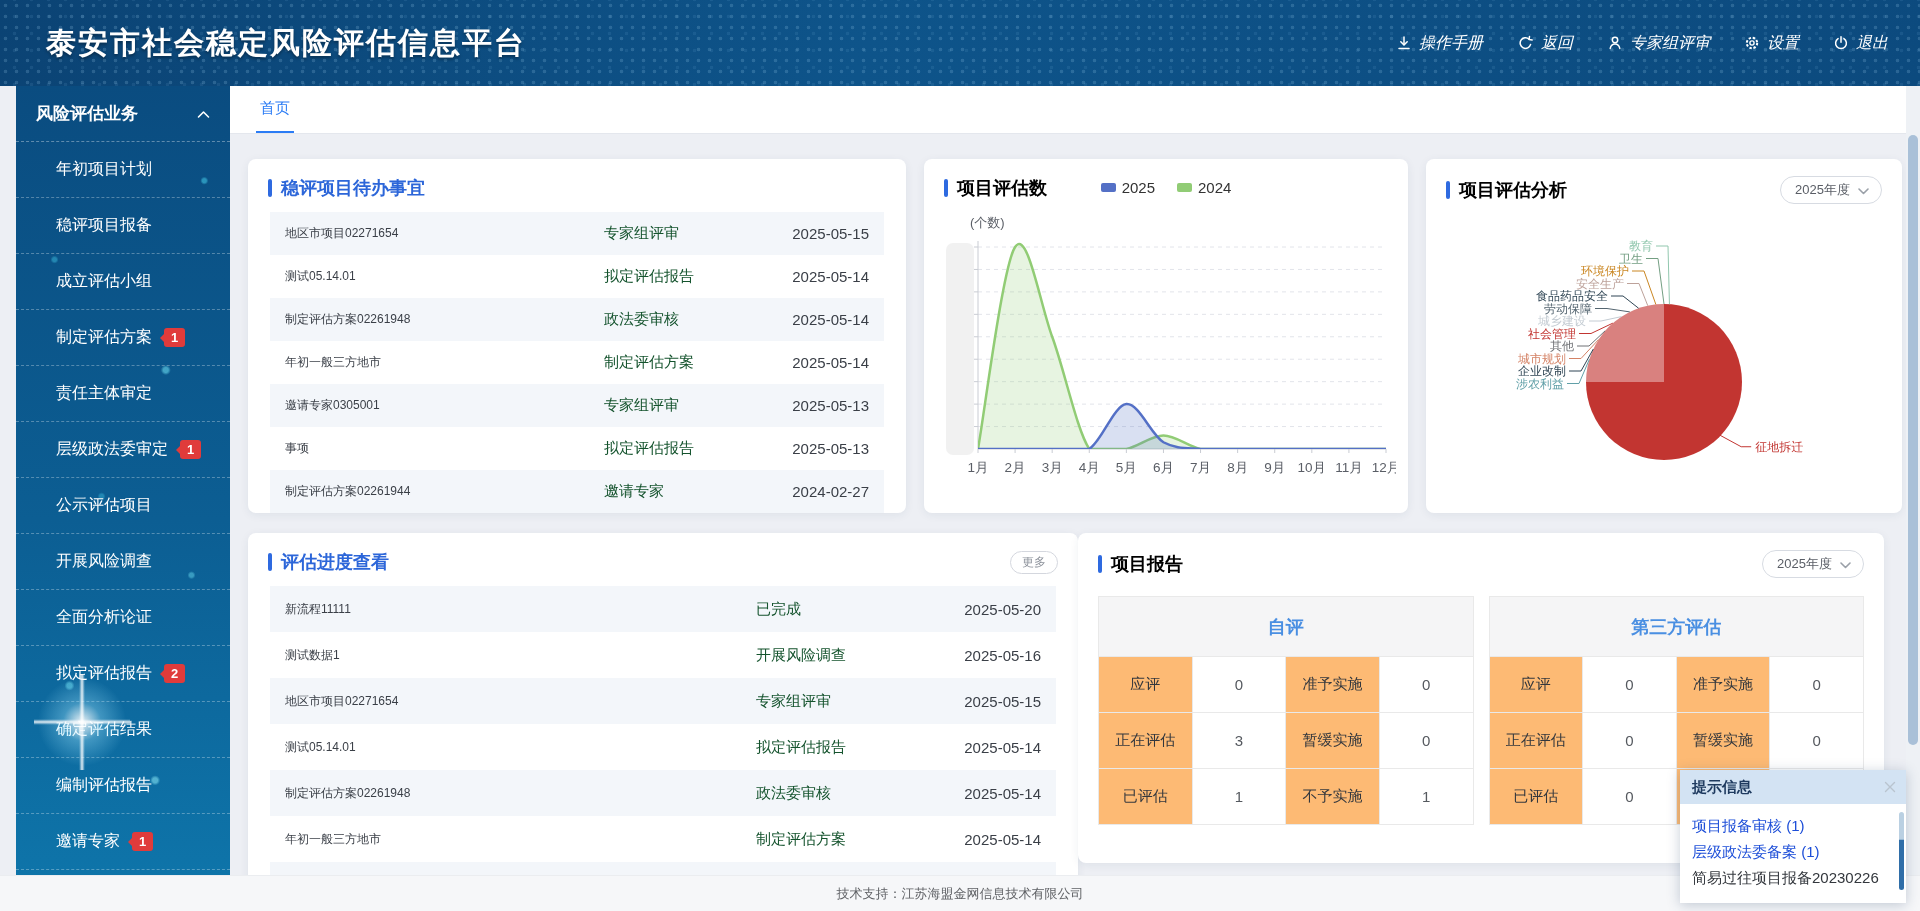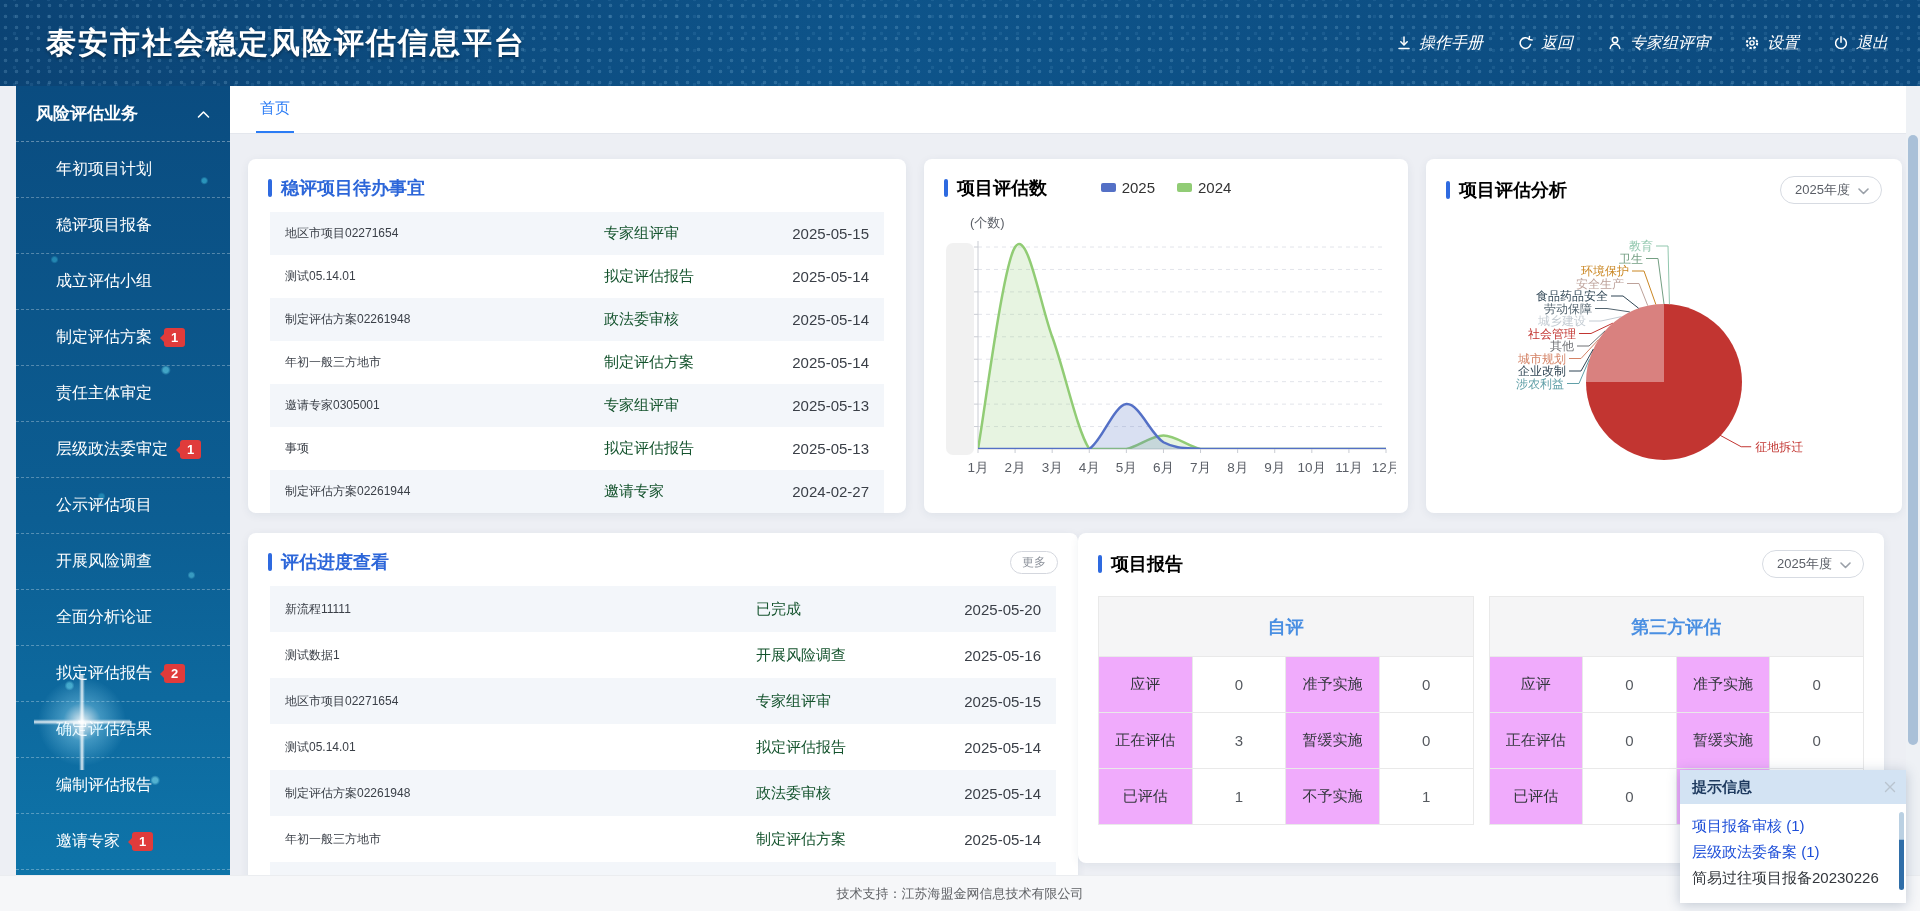--- a/index.html
+++ b/index.html
@@ -112,21 +112,21 @@
   
   .card-pie{ position:relative; width:476px; height:354px; }
   .pie-svg-wrap{ position:absolute; left:10px; top:50px; }
 
   
   .card-report{ width:806px; height:330px; }
   .report-tables{ display:flex; gap:15px; padding:8px 20px 0; }
   .rt{ width:439px; border:1px solid #e9e9e9; border-collapse:collapse; table-layout:fixed; }
   .rt th{ height:60px; background:#f5f5f6; color:#4a8fe2; font-size:18px; font-weight:bold; border:1px solid #e9e9e9; }
   .rt td{ height:56px; font-size:15px; text-align:center; border:1px solid #e9e9e9; }
-  .rt td.lbl{ background:#f0abfc; color:#33373d; width:20%; }
+  .rt td.lbl{ background:#fdba74; color:#33373d; width:20%; }
   .rt td.val{ color:#55595f; width:30%; background:#fff; }
 
   
   .toast{ position:absolute; right:14px; top:770px; width:226px; background:#fff; box-shadow:0 2px 12px rgba(30,60,100,.25); z-index:50; }
   .toast-head{ height:34px; background:#d3e3f3; display:flex; align-items:center; justify-content:space-between; padding:0 10px 0 12px; }
   .toast-title{ font-size:15px; font-weight:bold; color:#1e3a5f; }
   .toast-close{ cursor:pointer; display:flex; }
   .toast-body{ position:relative; padding:9px 14px 12px 12px; }
   .toast-item{ display:block; font-size:15px; line-height:26px; color:#1d4ed8; cursor:pointer; text-decoration:none; white-space:nowrap; }
   .toast-item.plain{ color:#33373d; cursor:default; }

